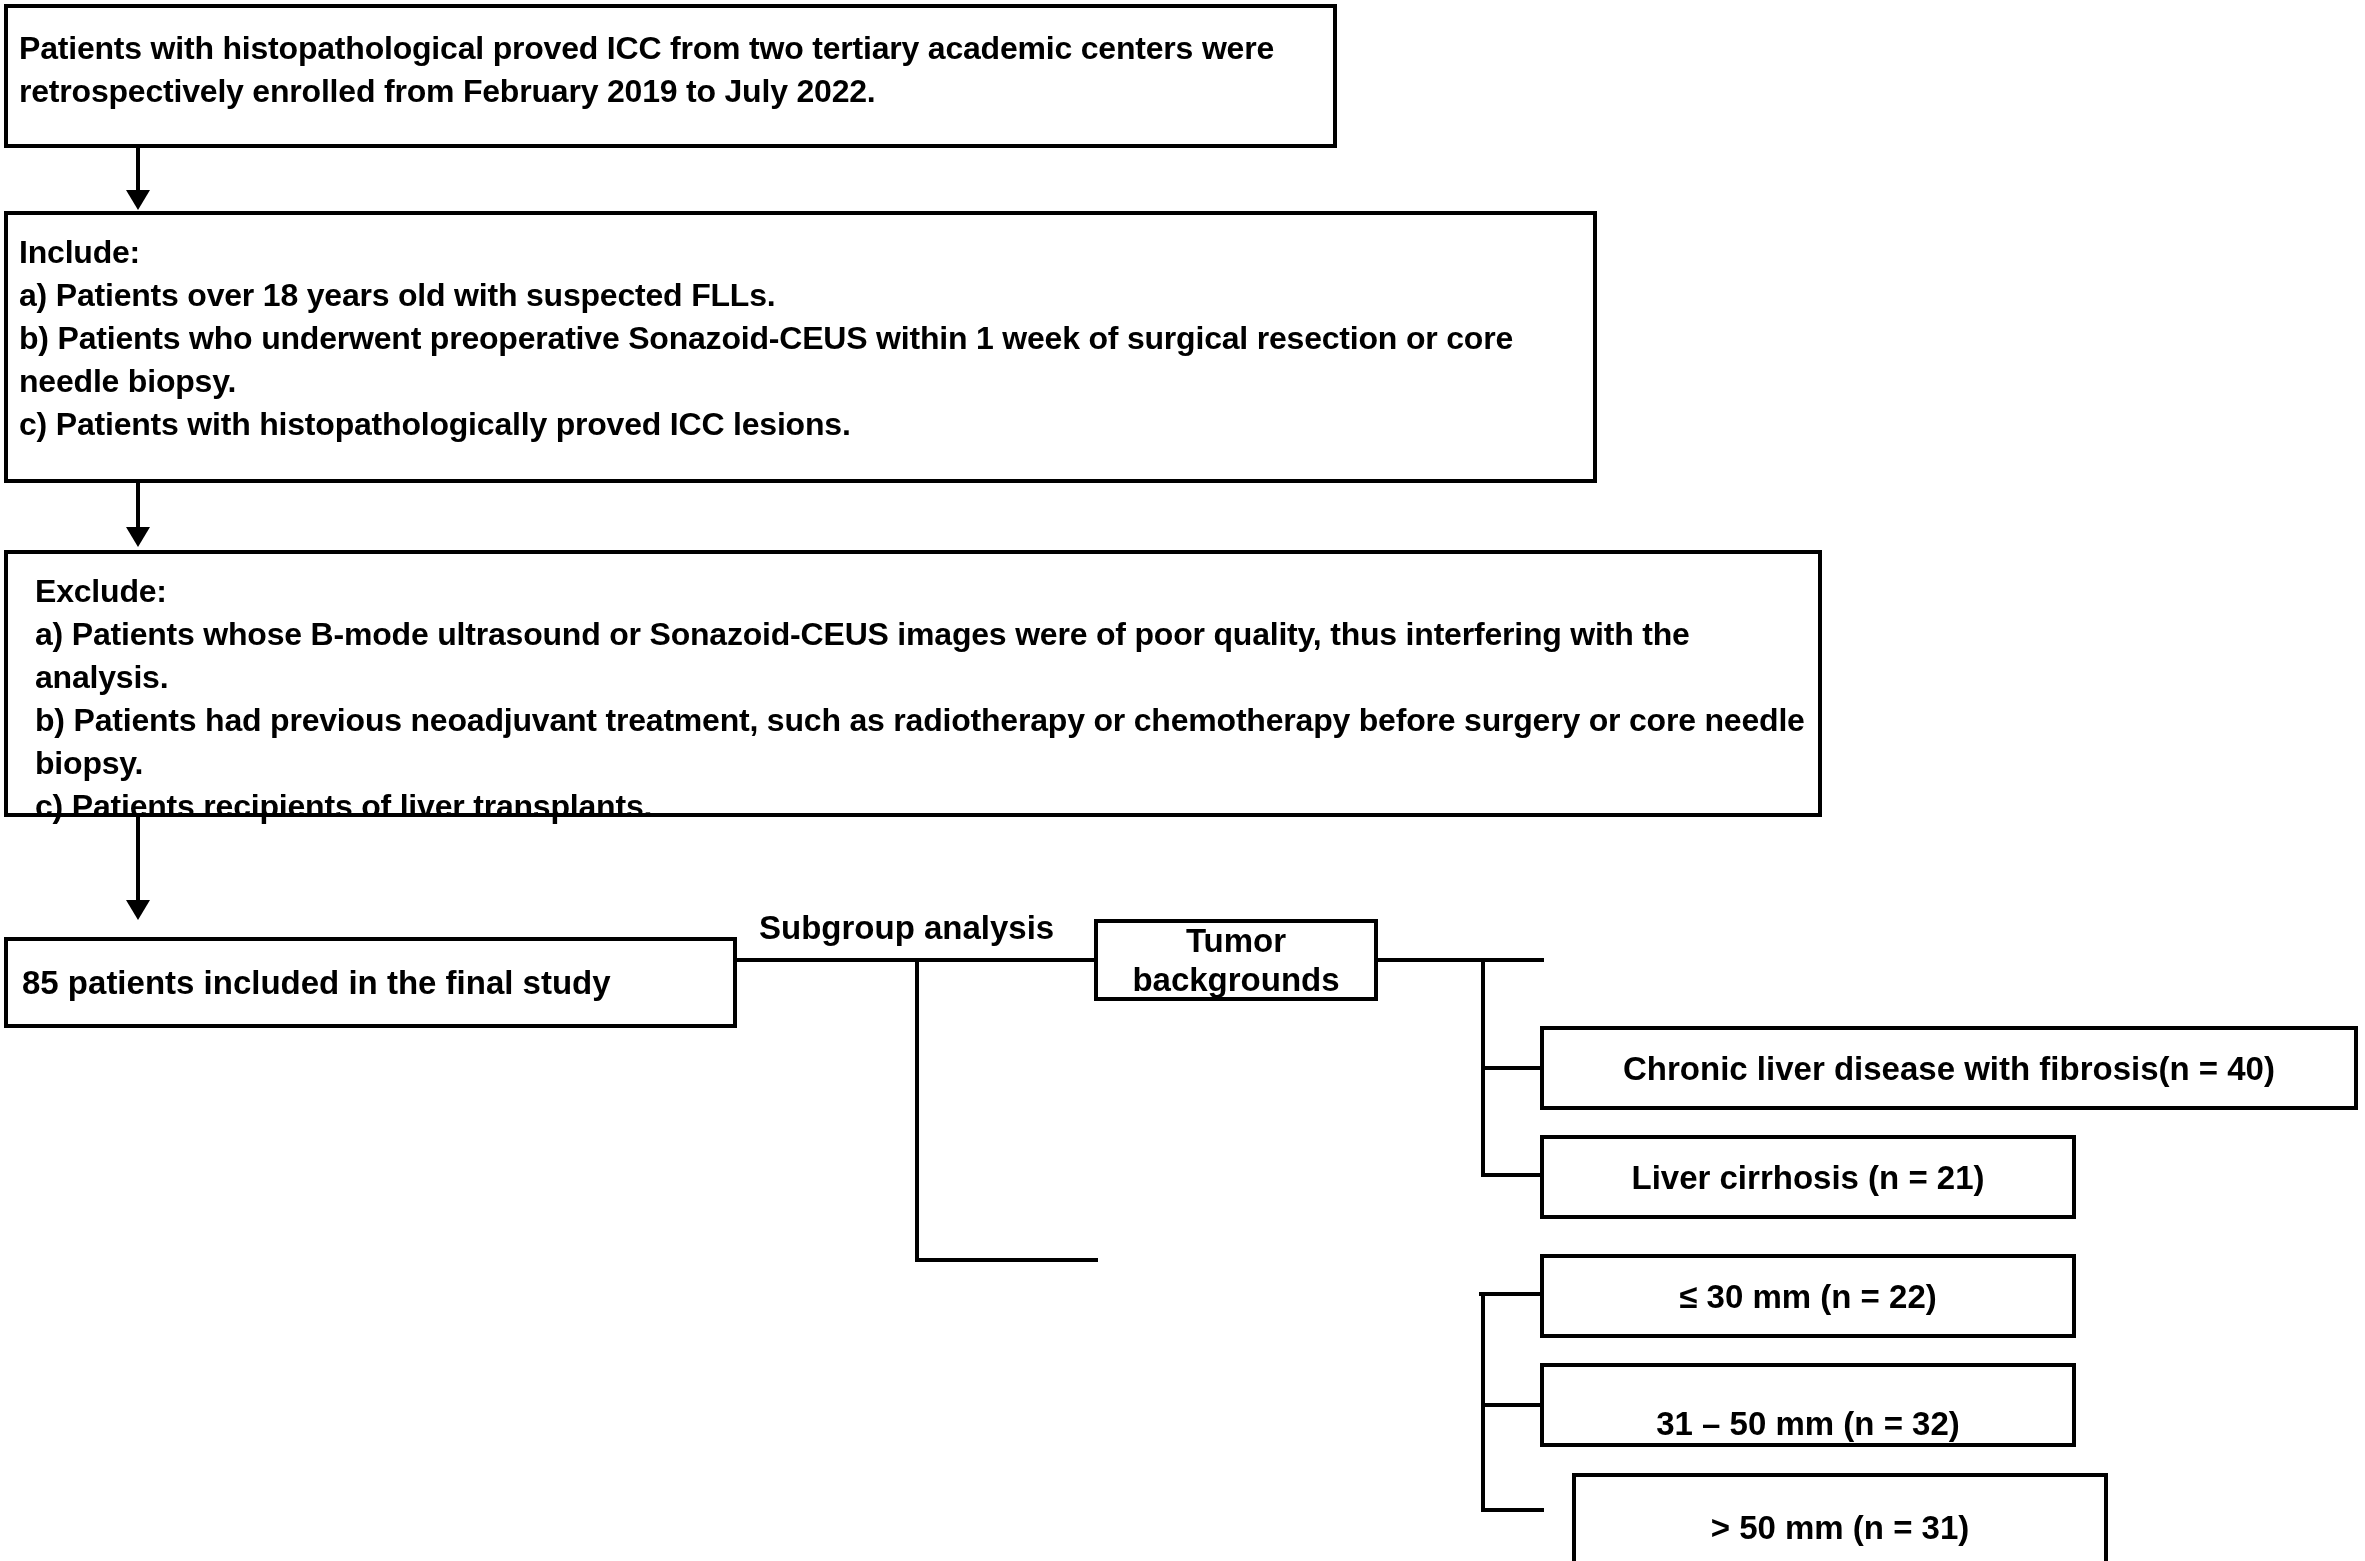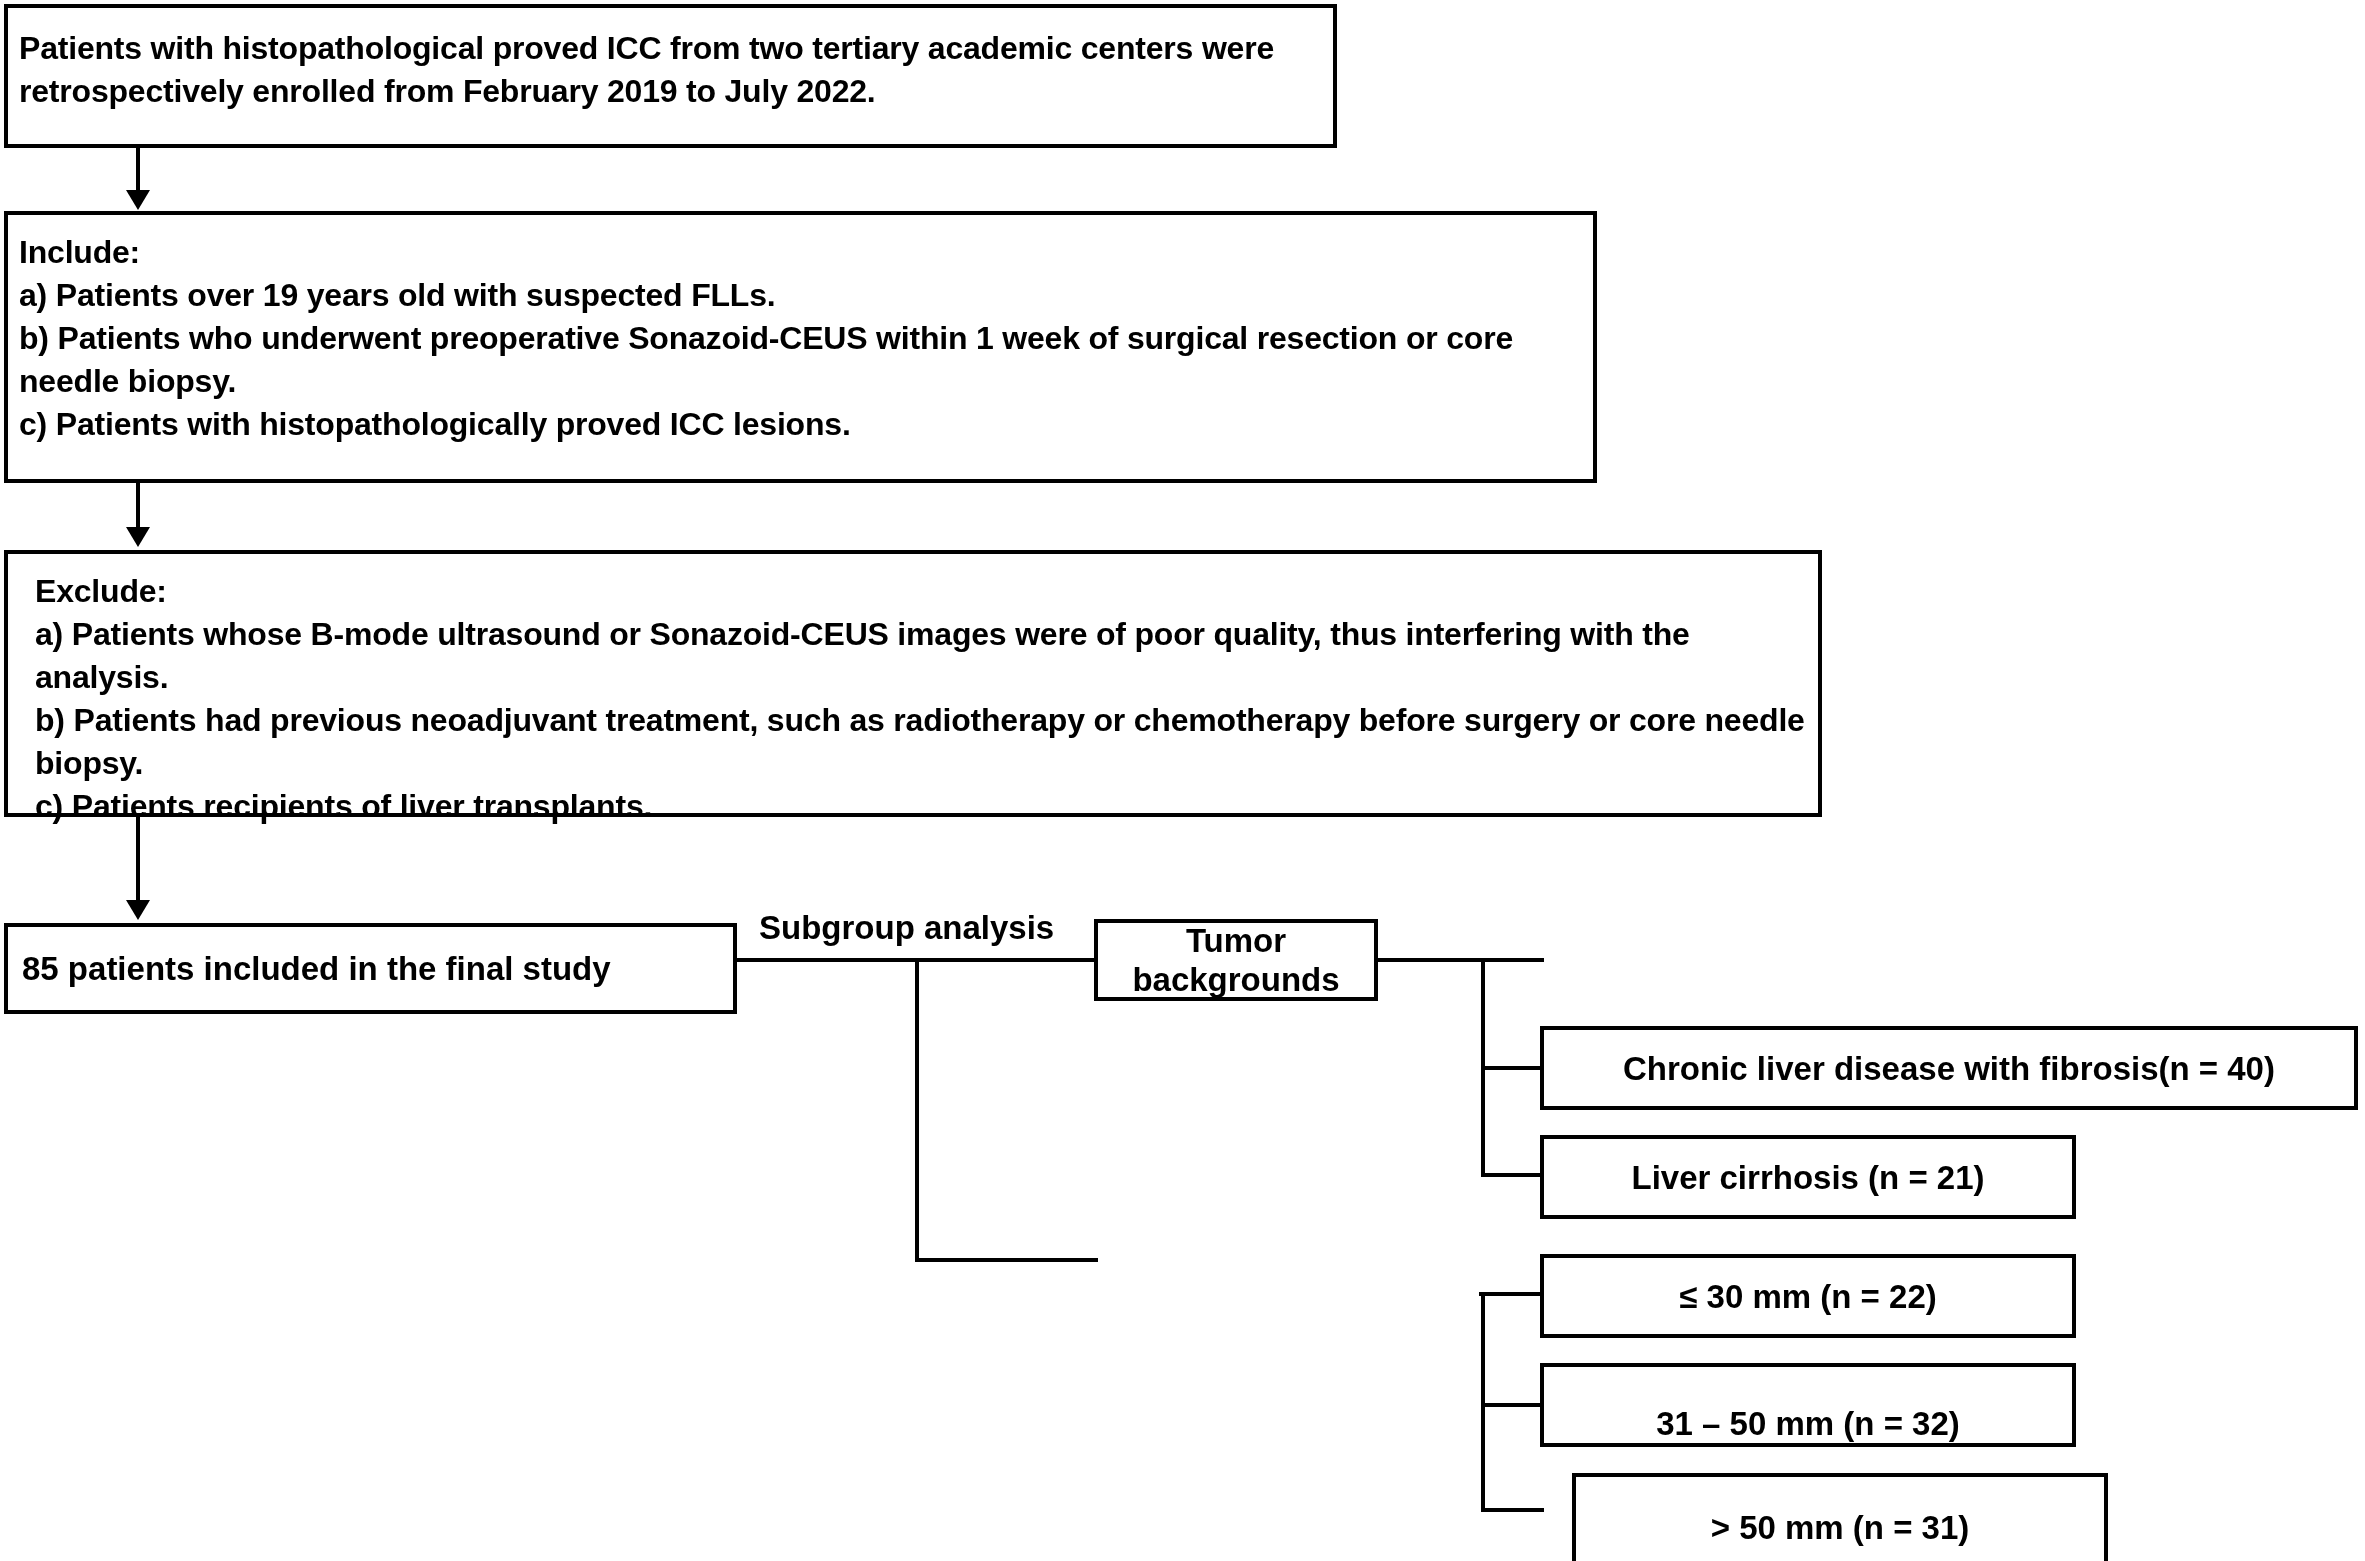--- a/index.html
+++ b/index.html
@@ -49,20 +49,21 @@
     line-height: 39px;
     text-align: center;
   }
   .node-left {
     display: flex;
     align-items: center;
     justify-content: flex-start;
     font-size: 33px;
     line-height: 39px;
     padding-left: 14px;
+    margin-top: 14px;
   }
   
   .hline {
     position: absolute;
     background: #000000;
     height: 4px;
   }
   .vline {
     position: absolute;
     background: #000000;
@@ -92,21 +93,21 @@
 
   <div class="box crit" style="left:4px; top:4px; width:1333px; height:144px;">
     <div class="box-text crit-body" style="left:0; top:8px; width:1309px;">Patients with histopathological proved ICC from two tertiary academic centers were retrospectively enrolled from February 2019 to July 2022.</div>
   </div>
 
   <div class="vline" style="left:136px; top:147px; height:44px;"></div>
   <div class="arrowhead" style="left:126px; top:190px;"></div>
 
   <div class="box crit" style="left:4px; top:211px; width:1593px; height:272px;">
     <div class="box-text crit-body" style="left:0; top:4.7px; width:1577px;">Include:
-a) Patients over 19 years old with suspected FLLs.
+a) Patients over 18 years old with suspected FLLs.
 b) Patients who underwent preoperative Sonazoid-CEUS within 1 week of surgical resection or core needle biopsy.
 c) Patients with histopathologically proved ICC lesions.</div>
   </div>
 
   <div class="vline" style="left:136px; top:483px; height:46px;"></div>
   <div class="arrowhead" style="left:126px; top:527px;"></div>
 
   <div class="box crit" style="left:4px; top:550px; width:1818px; height:267px;">
     <div class="box-text crit-body" style="left:16px; top:4.7px; width:1806px;">Exclude:
 a) Patients whose B-mode ultrasound or Sonazoid-CEUS images were of poor quality, thus interfering with the analysis.

